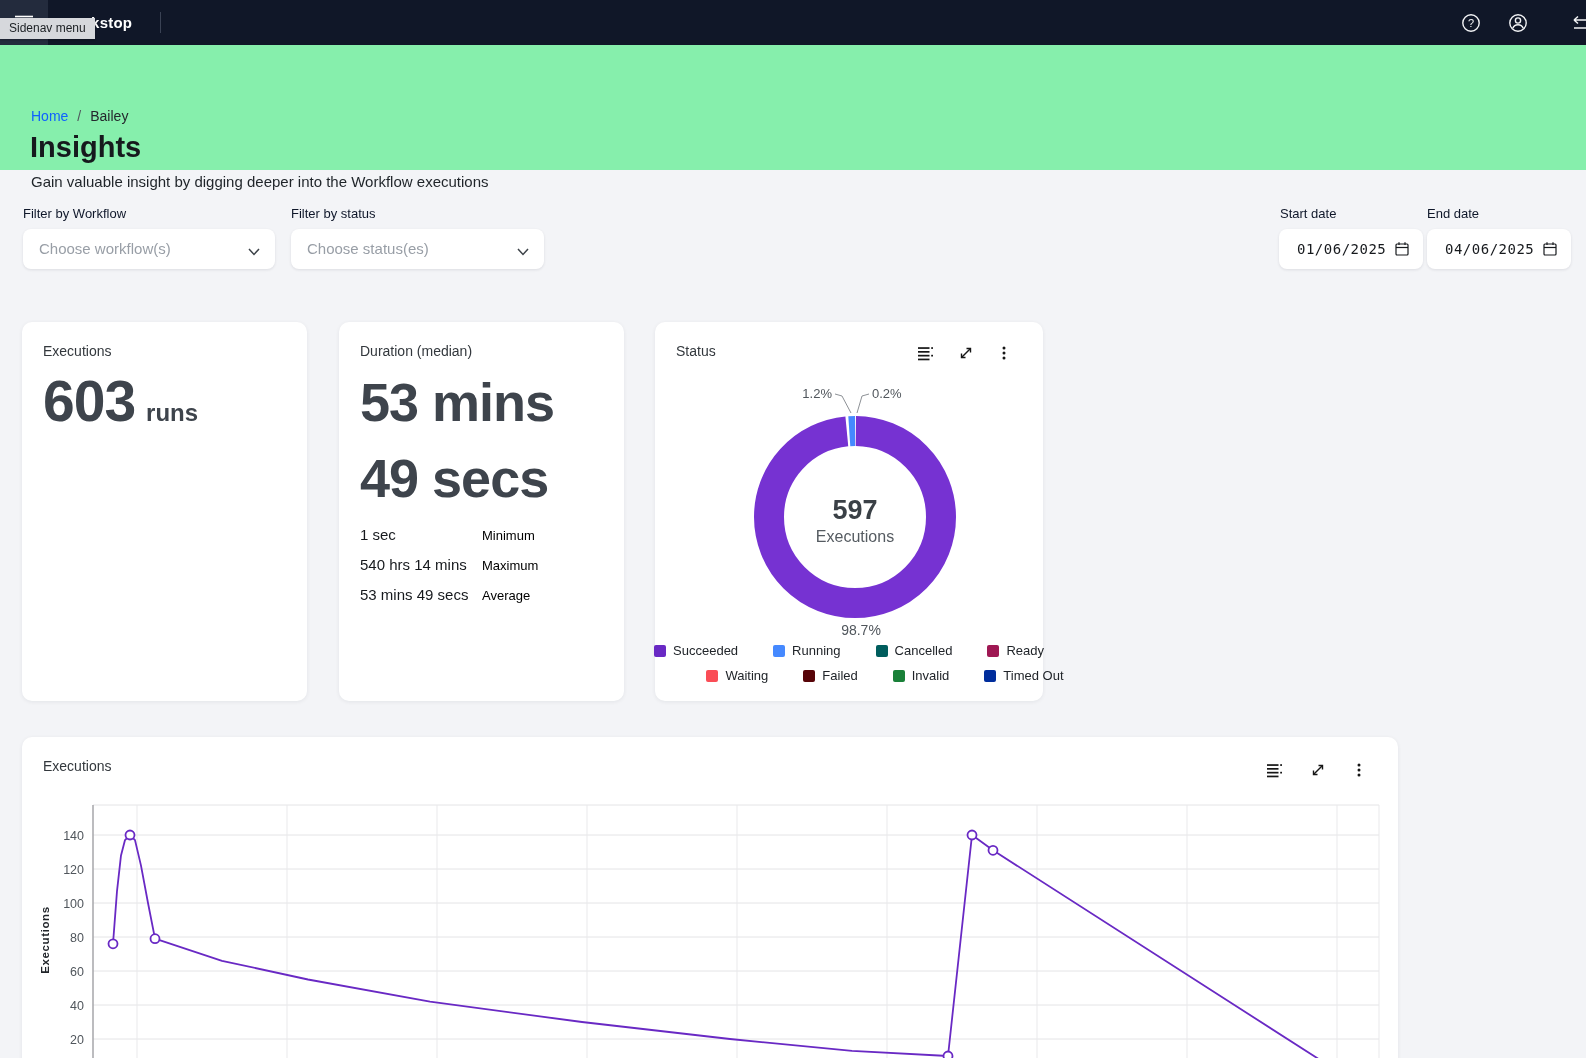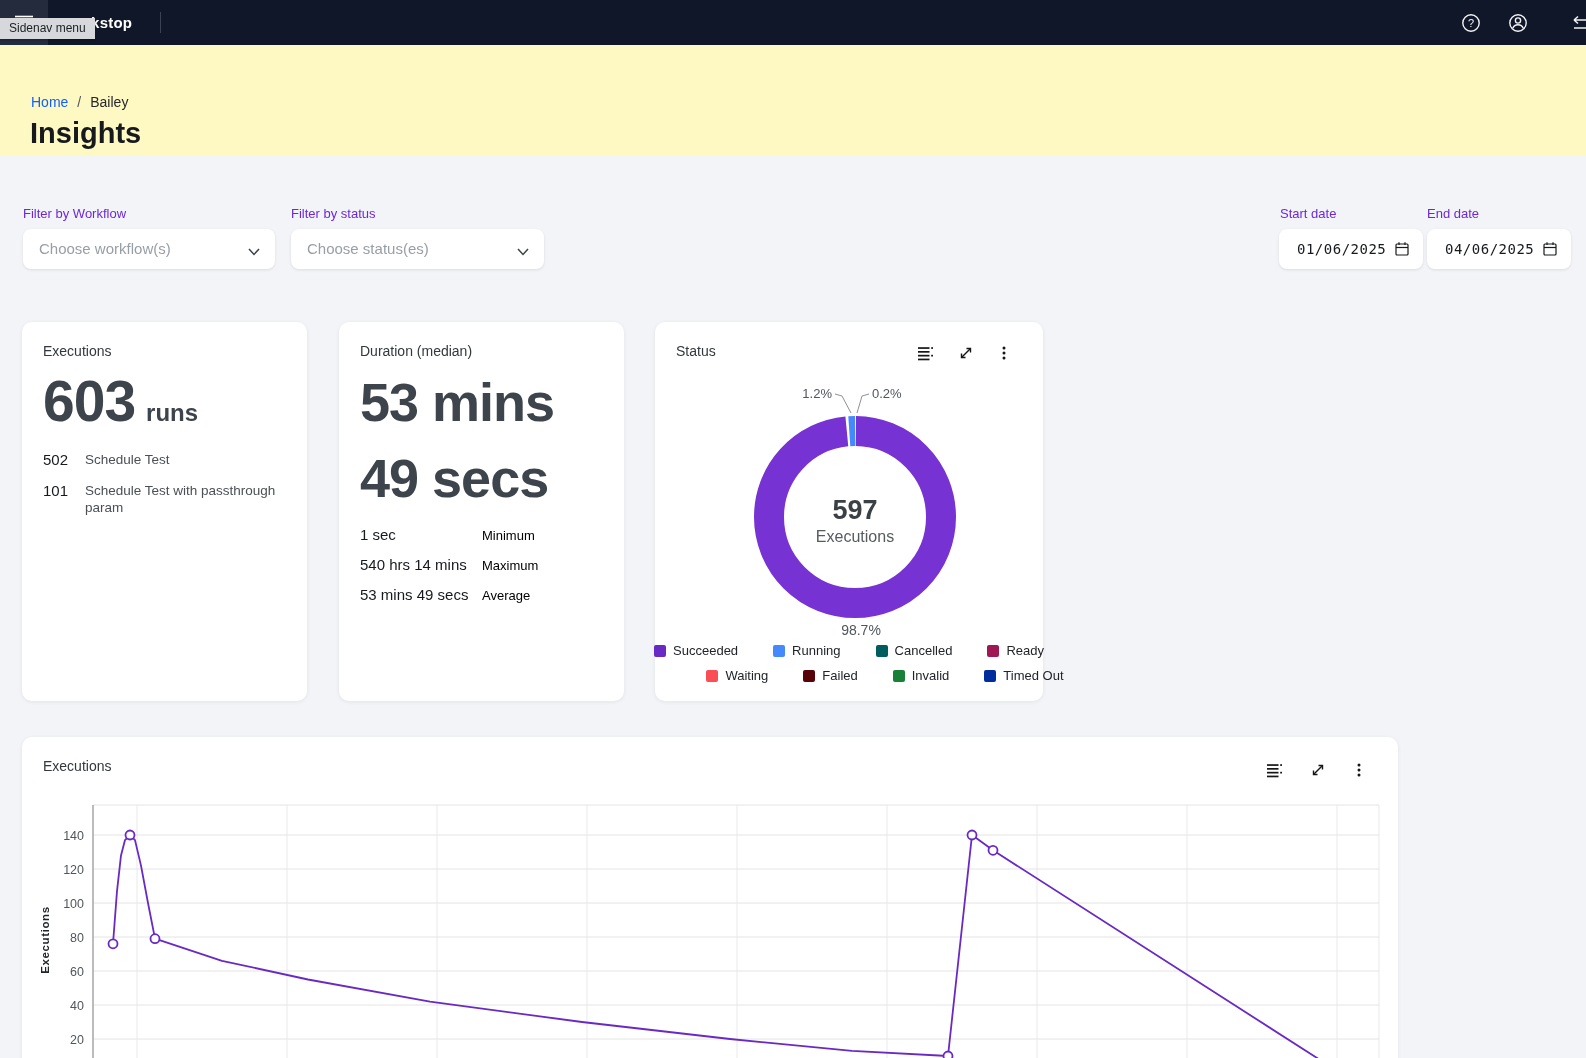--- a/index.html
+++ b/index.html
@@ -10,30 +10,30 @@
   .header { position:absolute; left:0; top:0; width:1586px; height:45px; background:#101728; z-index:5; }
   .menu-btn { position:absolute; left:0; top:0; width:48px; height:45px; background:#232b3d; border:none; cursor:pointer; }
   .menu-btn svg { position:absolute; left:15px; top:15px; }
   .app-title { position:absolute; left:63px; top:0; height:45px; line-height:45px; color:#ffffff; font-size:15px; font-weight:bold; letter-spacing:.2px; }
   .hdr-divider { position:absolute; left:160px; top:12px; width:1px; height:21px; background:#3a4254; }
   .hdr-btn { position:absolute; top:8px; width:30px; height:30px; background:transparent; border:none; cursor:pointer; }
   .hdr-btn svg { display:block; margin:3px auto; }
   .tooltip { position:absolute; left:0; top:18px; background:#d6d8dc; color:#1b1f23; font-size:12px; padding:3px 9px 4px 9px; z-index:20; box-shadow:0 1px 2px rgba(0,0,0,.25); white-space:nowrap; }
 
   
-  .title-band { position:absolute; left:0; top:31px; width:1586px; height:125px; background:#fef9c3; }
+  .title-band { position:absolute; left:0; top:45px; width:1586px; height:125px; background:#86efac; }
   .breadcrumb { position:absolute; left:31px; top:63px; font-size:14px; }
   .crumb-link { color:#0f62fe; text-decoration:none; cursor:pointer; }
   .crumb-sep { color:#50565c; margin:0 9px; }
   .crumb-current { color:#24282d; }
   .page-title { position:absolute; left:30px; top:86px; font-size:29px; font-weight:600; color:#16191d; }
   .page-subtitle { position:absolute; left:31px; top:128px; font-size:15px; color:#1f2429; }
 
   
-  .filter-label { position:absolute; font-size:13px; color:#6d28d9; }
+  .filter-label { position:absolute; font-size:13px; color:#0f172a; }
   .dropdown { position:absolute; top:229px; height:40px; background:#ffffff; border:none; border-radius:8px;
               box-shadow:0 1px 3px rgba(16,24,40,.10); cursor:pointer; text-align:left; }
   .dropdown .ph { position:absolute; left:16px; top:11px; font-size:15px; color:#989ea6; }
   .dropdown .chev { position:absolute; right:15px; top:15px; }
   .datefield { position:absolute; top:229px; height:40px; background:#ffffff; border:none; border-radius:8px;
                box-shadow:0 1px 3px rgba(16,24,40,.10); cursor:text; }
   .datefield .dval { position:absolute; left:18px; top:12px; font-family:"DejaVu Sans Mono","Liberation Mono",monospace; font-size:14px; color:#16191d; letter-spacing:.5px; }
   .datefield svg { position:absolute; right:13px; top:12px; }
 
   
@@ -111,20 +111,21 @@
     </span>
   </button>
   <div class="tooltip">Sidenav menu</div>
 </div>
 
 <div class="title-band">
   <div class="breadcrumb">
     <a class="crumb-link">Home</a><span class="crumb-sep">/</span><span class="crumb-current">Bailey</span>
   </div>
   <div class="page-title">Insights</div>
+  <div class="page-subtitle">Gain valuable insight by digging deeper into the Workflow executions</div>
 </div>
 
 <div class="filter-label" style="left:23px; top:206px;">Filter by Workflow</div>
 <button class="dropdown" style="left:23px; width:252px;">
   <span class="ph">Choose workflow(s)</span>
   <span class="chev">
     <svg width="12" height="8" viewBox="0 0 12 8">
         <path d="M1 1 L6 6.4 L11 1" fill="none" stroke="#3c4248" stroke-width="1.5"></path>
       </svg>
   </span>
@@ -165,30 +166,20 @@
     </svg>
   </span>
 </div>
 
 <div class="card" style="left:22px; top:322px; width:285px; height:379px;">
   <div class="card-title">Executions</div>
   <div class="big-row">
     <span class="big-num">603</span>
     <span class="big-unit">runs</span>
   </div>
-  <div class="bd-list" id="exec-breakdown">
-      <div class="bd-row">
-        <span class="bd-count">502</span>
-        <span class="bd-name">Schedule Test</span>
-      </div>
-      <div class="bd-row">
-        <span class="bd-count">101</span>
-        <span class="bd-name">Schedule Test with passthrough param</span>
-      </div>
-    </div>
 </div>
 
 <div class="card" style="left:339px; top:322px; width:285px; height:379px;">
   <div class="card-title">Duration (median)</div>
   <div class="dur-big">
     <div>53 mins</div>
     <div>49 secs</div>
   </div>
   <div class="stat-list" id="duration-stats">
       <div class="stat-row">

